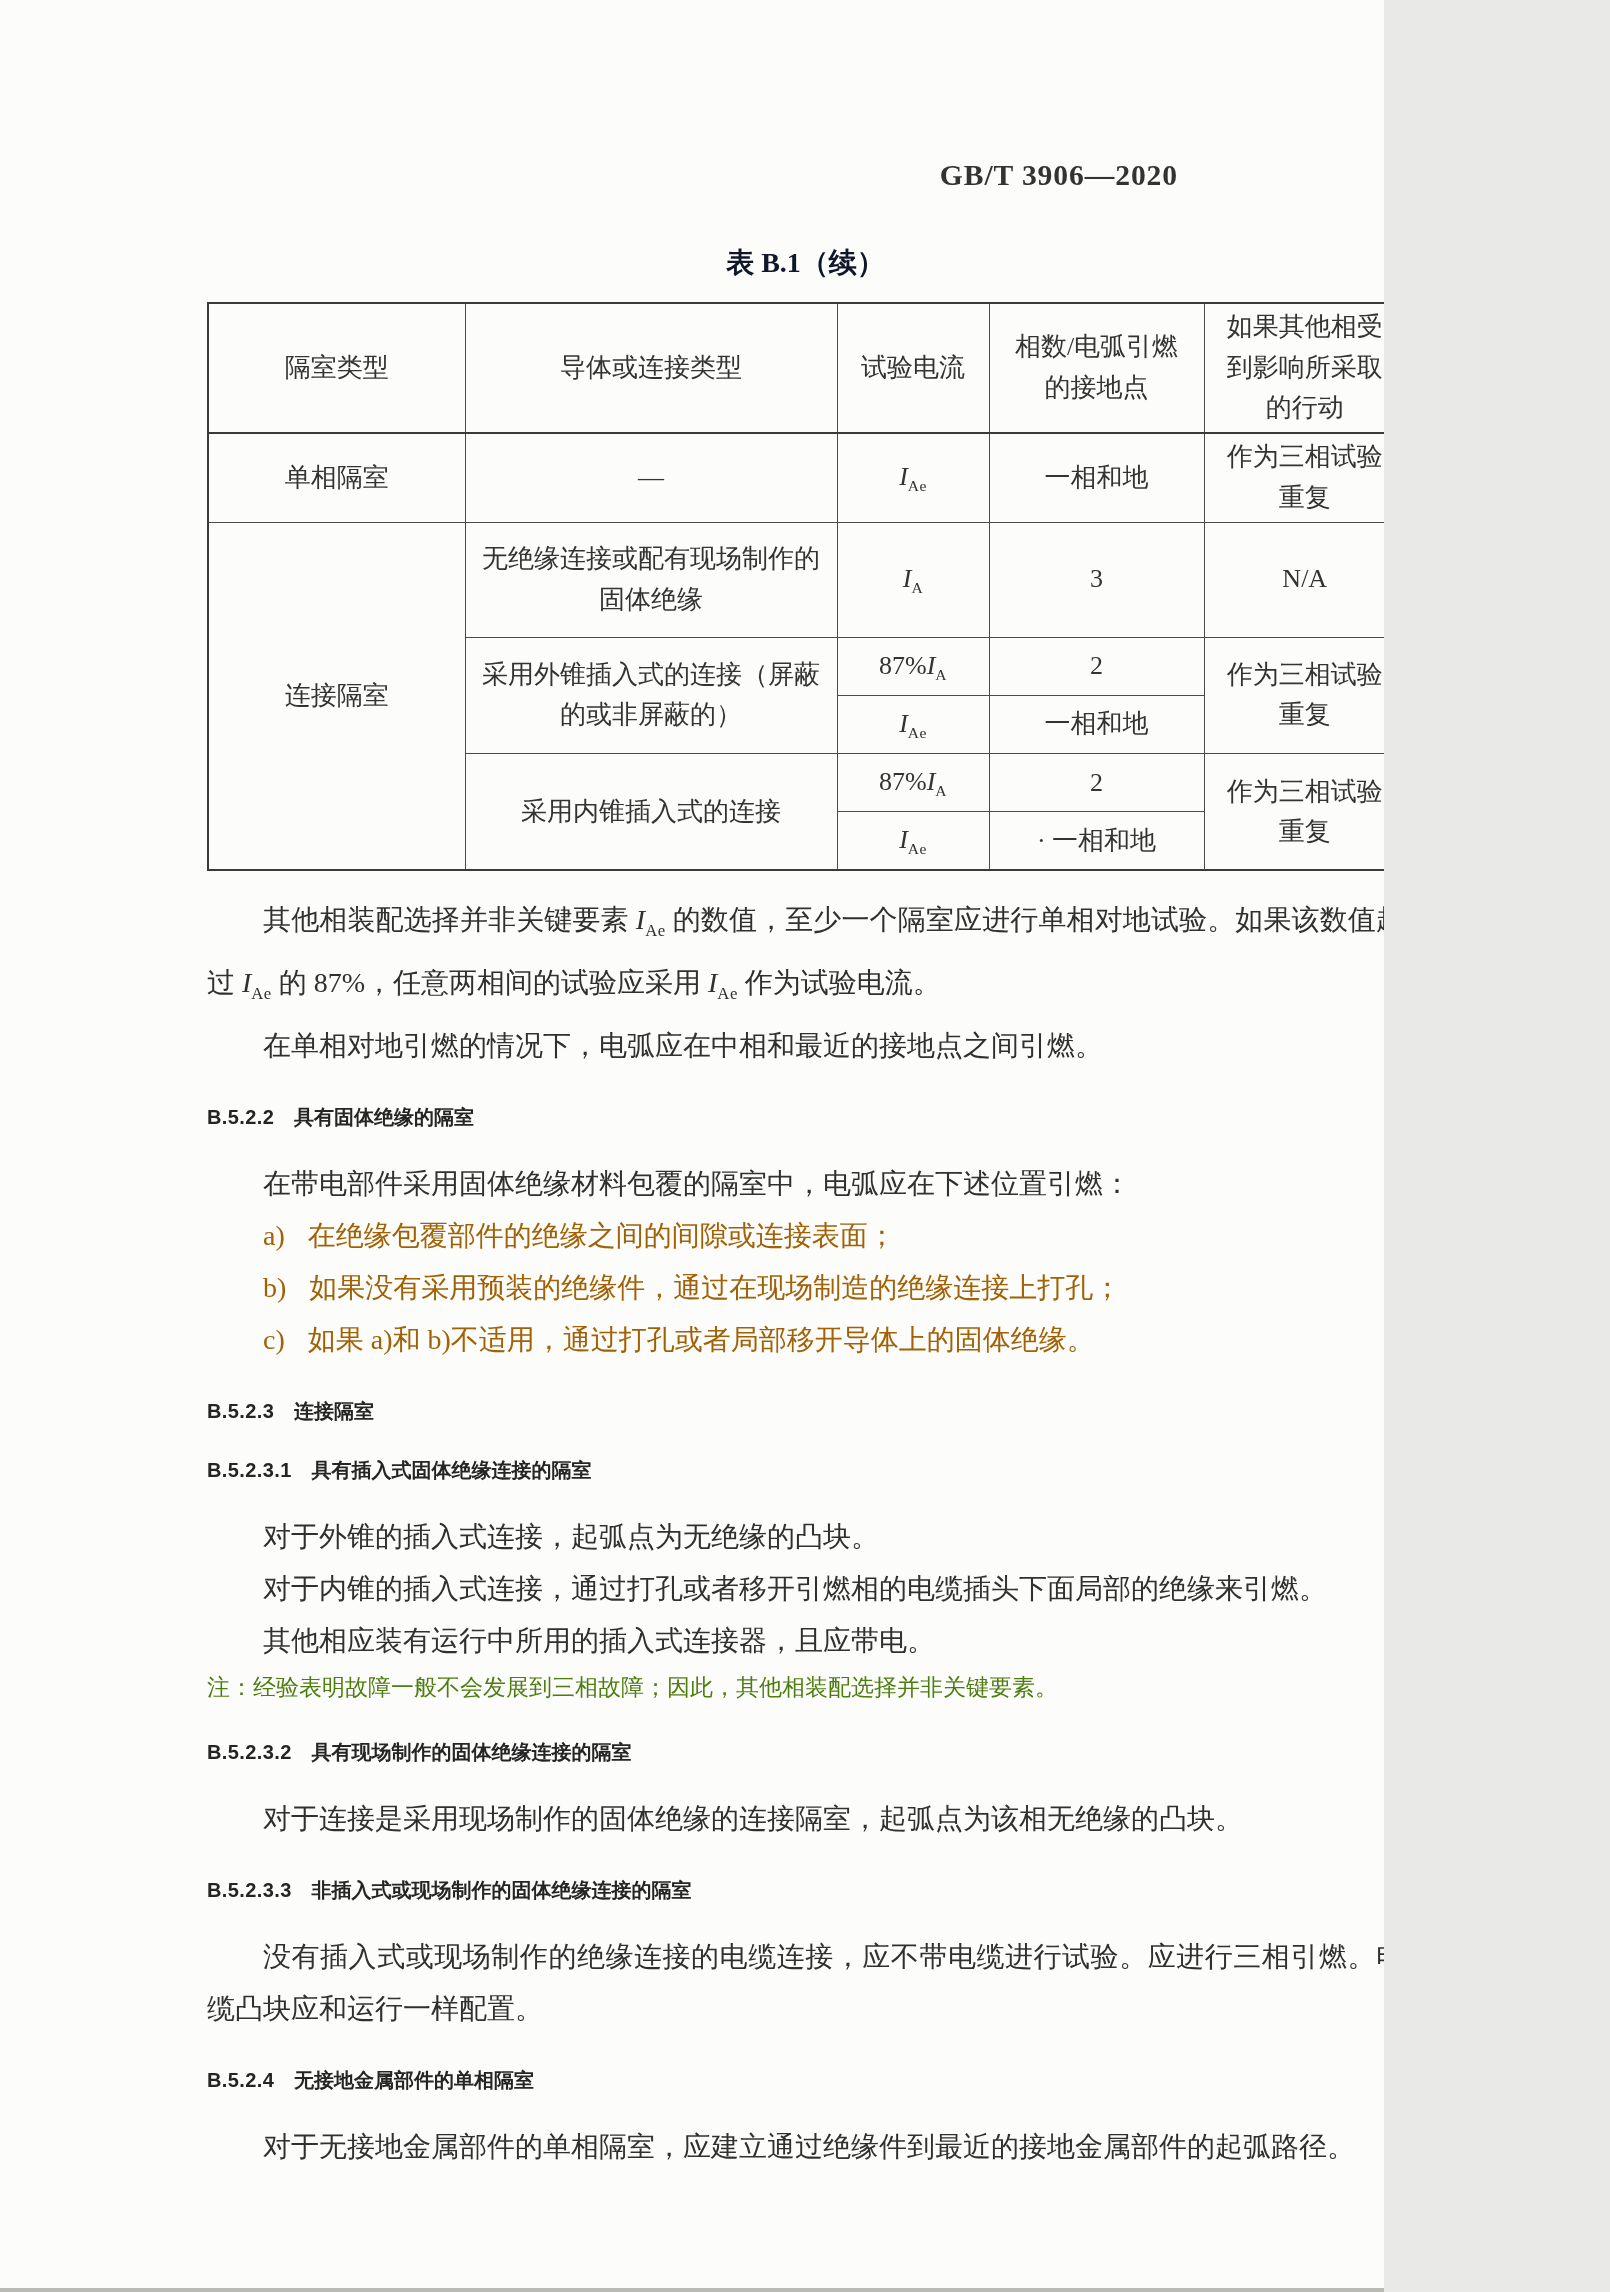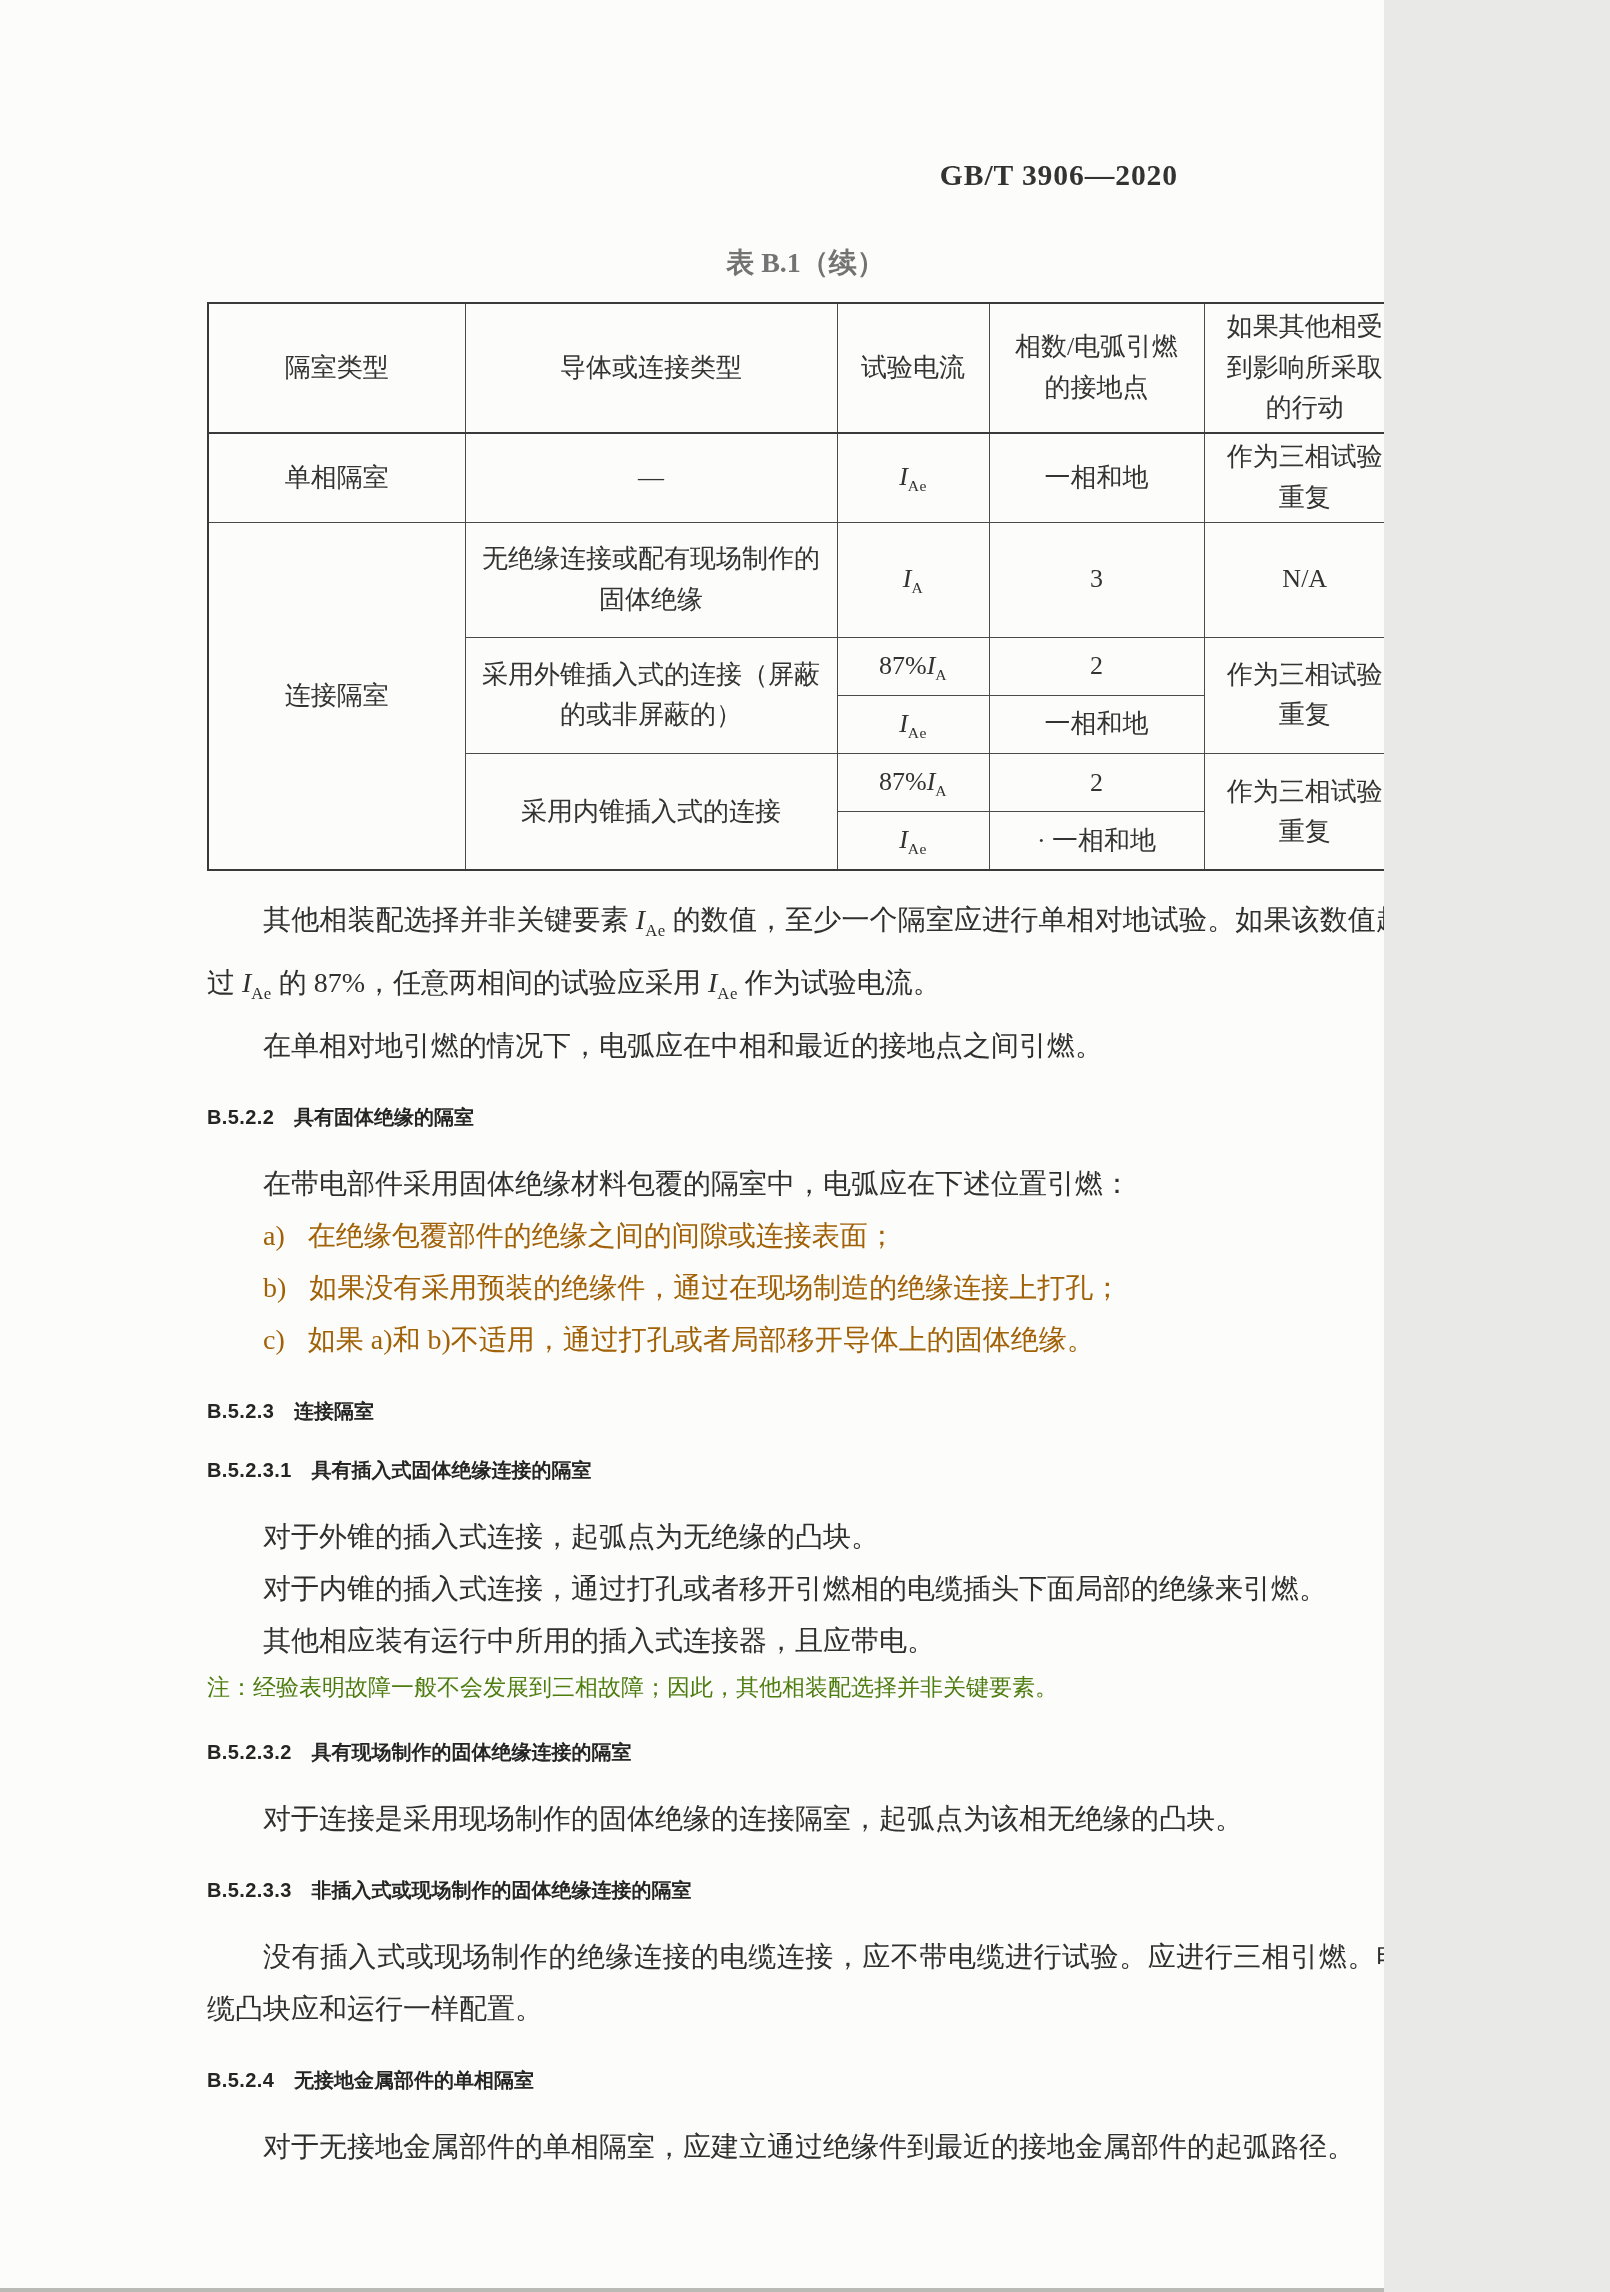--- a/index.html
+++ b/index.html
@@ -26,21 +26,21 @@
   }
   .content{
     width:1197px;
     margin-left:207px;
   }
   .table-caption{
     margin-top:52px;
     text-align:center;
     font-size:28px;
     font-weight:700;
-    color:#737373;
+    color:#0f172a;
   }
   table.b1{
     margin-top:19.7px;
     width:1197px;
     border-collapse:collapse;
     table-layout:fixed;
     font-size:26px;
     color:#333;
   }
   table.b1 td, table.b1 th{

